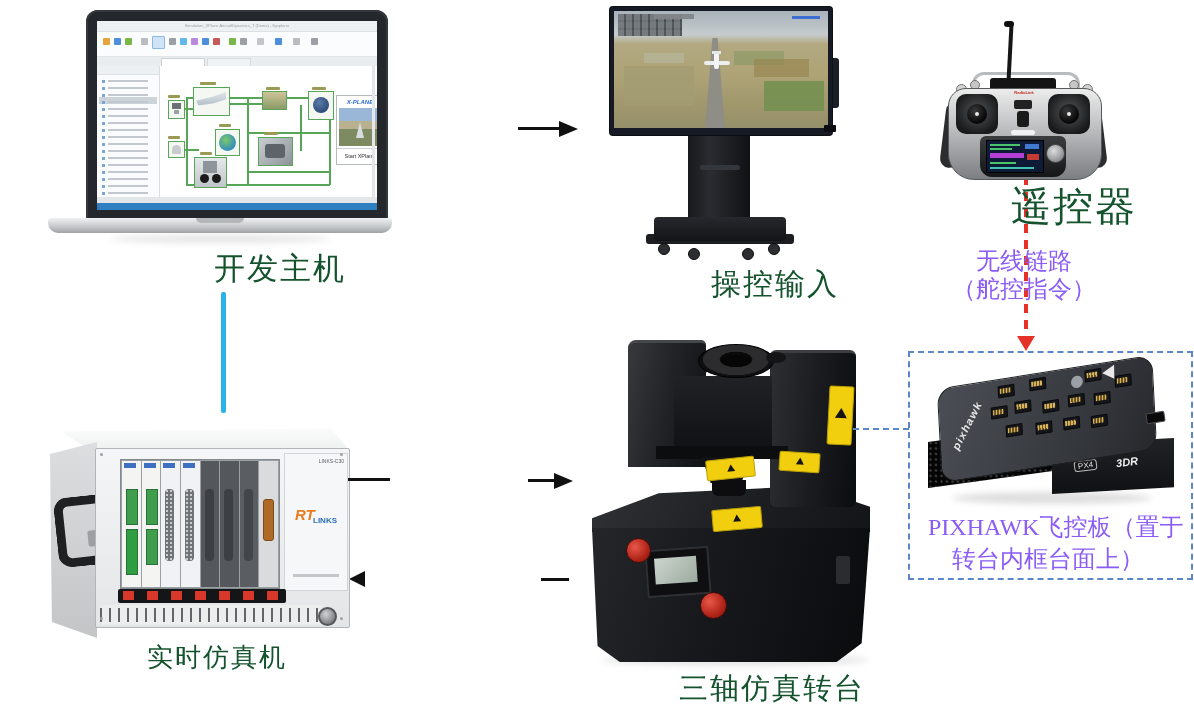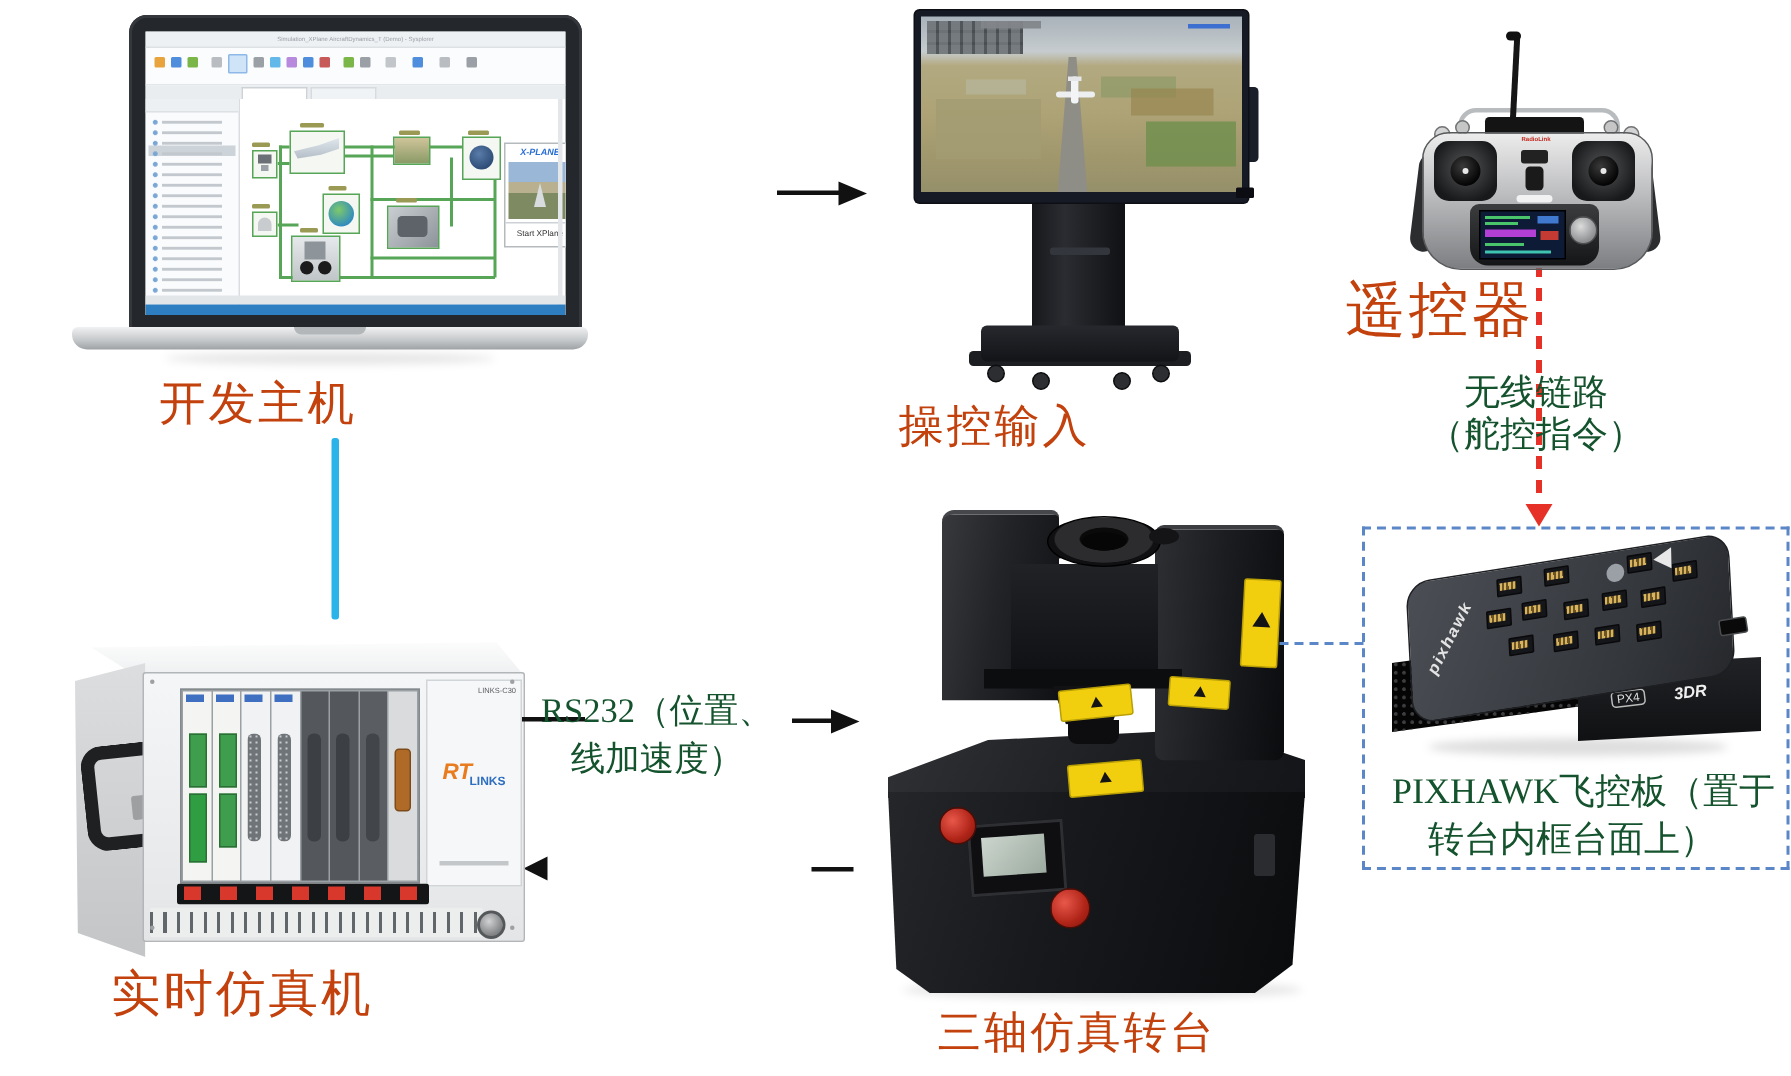--- a/index.html
+++ b/index.html
@@ -1,21 +1,21 @@
 <!DOCTYPE html>
 <html><head>
 <meta charset="utf-8">
 <style>
   html,body{margin:0;padding:0;background:#fff;}
   .stage{position:relative;width:1194px;height:717px;background:#fff;overflow:hidden;
          font-family:"Liberation Serif","DejaVu Serif",serif;color:#000;}
   .abs{position:absolute;}
   
-  .node-label{position:absolute;text-align:left;font-weight:500;color:#c2410c;letter-spacing:2px;white-space:nowrap;z-index:6;}
-  .conn-label{position:absolute;text-align:center;color:#14532d;white-space:nowrap;z-index:6;}
+  .node-label{position:absolute;text-align:right;font-weight:500;color:#14532d;letter-spacing:2px;white-space:nowrap;z-index:6;}
+  .conn-label{position:absolute;text-align:center;color:#8b5cf6;white-space:nowrap;z-index:6;}
   
   .wireH{position:absolute;background:#111;z-index:2;}
   .eth-line{position:absolute;left:221px;top:292px;width:5px;height:121px;background:#29b3e8;border-radius:2px;z-index:1;}
   .red-dash{position:absolute;left:1024px;top:176px;width:4px;height:162px;z-index:1;
             background:repeating-linear-gradient(180deg,#e53128 0 9px,transparent 9px 16px);}
   .red-head{position:absolute;left:1017px;top:336px;width:0;height:0;z-index:2;
             border-left:9px solid transparent;border-right:9px solid transparent;border-top:15px solid #e53128;}
   .blue-dash-h{position:absolute;left:843px;top:428px;width:66px;height:0;border-top:2px dashed #5b87c8;z-index:2;}
   .pix-box{position:absolute;left:908px;top:351px;width:281px;height:225px;border:2px dashed #5b87c8;z-index:1;background:#fff;}
   .tri-right{width:0;height:0;border-top:8px solid transparent;border-bottom:8px solid transparent;border-left:19px solid #111;}
@@ -320,27 +320,23 @@
       <div class="abs" style="left:8px;top:120px;width:46px;height:3px;background:#c4c7c9;"></div>
     </div>
     <div class="ejectors"></div>
     <div class="vents"></div>
     <div class="dot" style="left:222px;top:158px;width:15px;height:15px;background:radial-gradient(circle at 40% 35%,#d0d2d4,#808284 70%);border:2px solid #55585a;"></div>
     <div class="dot" style="left:4px;top:4px;width:3px;height:3px;background:#9ea1a3;"></div>
     <div class="dot" style="left:244px;top:4px;width:3px;height:3px;background:#9ea1a3;"></div>
     <div class="dot" style="left:4px;top:168px;width:3px;height:3px;background:#9ea1a3;"></div>
     <div class="dot" style="left:244px;top:168px;width:3px;height:3px;background:#9ea1a3;"></div>
   </div>
-  <div class="node-label" style="left:74px;top:640px;width:240px;font-size:33px;">实时仿真机</div>
+  <div class="node-label" style="left:47px;top:640px;width:240px;font-size:26px;">实时仿真机</div>
 
   <div class="wireH" style="left:348px;top:478px;width:42px;height:3px;"></div>
-  <div class="conn-label" style="left:358px;top:458px;width:160px;font-size:23px;line-height:32px;">
-    <div>RS232（位置、</div>
-    <div>线加速度）</div>
-  </div>
   <div class="wireH" style="left:528px;top:479px;width:28px;height:3px;"></div>
   <div class="abs tri-right" style="left:554px;top:472.5px;"></div>
 
   <div class="abs tri-left" style="left:349px;top:571px;"></div>
   <div class="wireH" style="left:541px;top:578px;width:28px;height:3px;"></div>
 
   <div class="tt" style="left:672px;top:350px;width:36px;height:26px;background:#1a1a1c;transform:rotate(-14deg);border-radius:3px;z-index:2;"></div>
   <div class="tt" style="left:698px;top:344px;width:74px;height:32px;border-radius:50%;background:radial-gradient(ellipse at 50% 45%,#0a0a0a 30%,#2c2c2e 32% 62%,#101012 64%);border:1px solid #000;z-index:3;">
     <div class="abs" style="left:22px;top:10px;width:30px;height:12px;border-radius:50%;background:#060607;"></div>
   </div>

